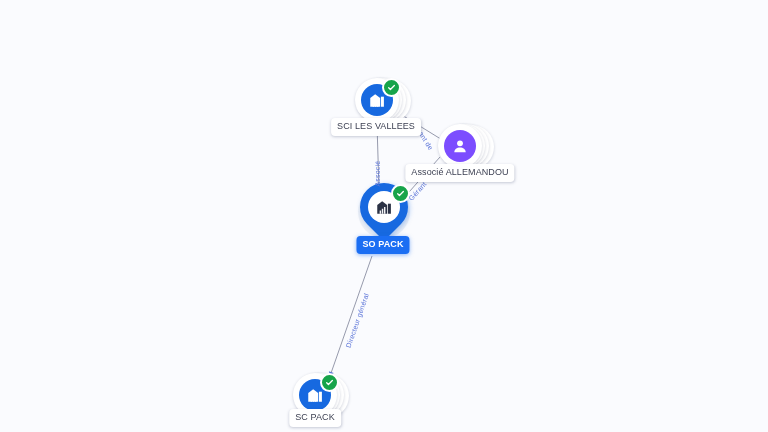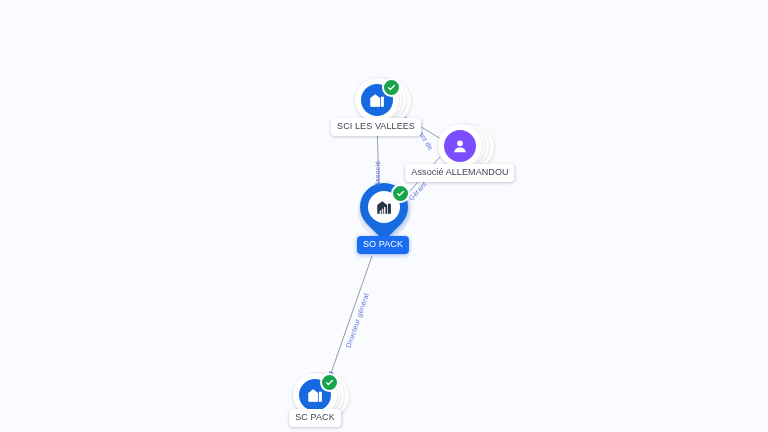--- a/index.html
+++ b/index.html
@@ -134,21 +134,21 @@
     line-height: 1;
     padding: 4px 6px 5px 6px;
     border-radius: 4px;
     box-shadow: 0 1px 3px rgba(40,50,90,.25);
     z-index: 10;
     letter-spacing: .1px;
   }
   .node-label.selected {
     background: #1b6ef3;
     color: #ffffff;
-    font-weight: normal;
+    font-weight: bold;
     box-shadow: 0 1px 4px rgba(27,110,243,.5);
   }
 
   
   .edge-label {
     position: absolute;
     white-space: nowrap;
     color: #6b63d6;
     font-size: 7px;
     line-height: 1;

